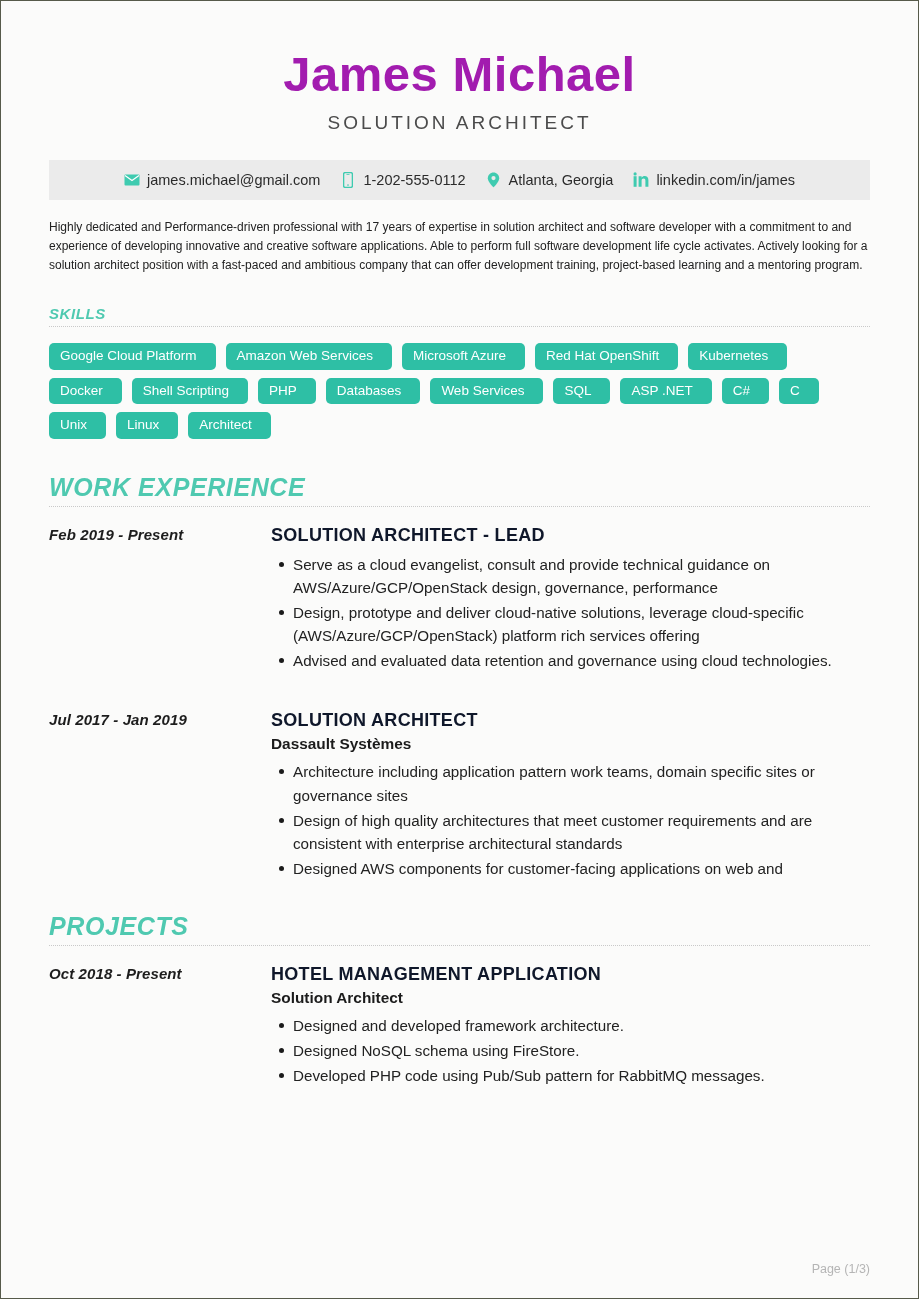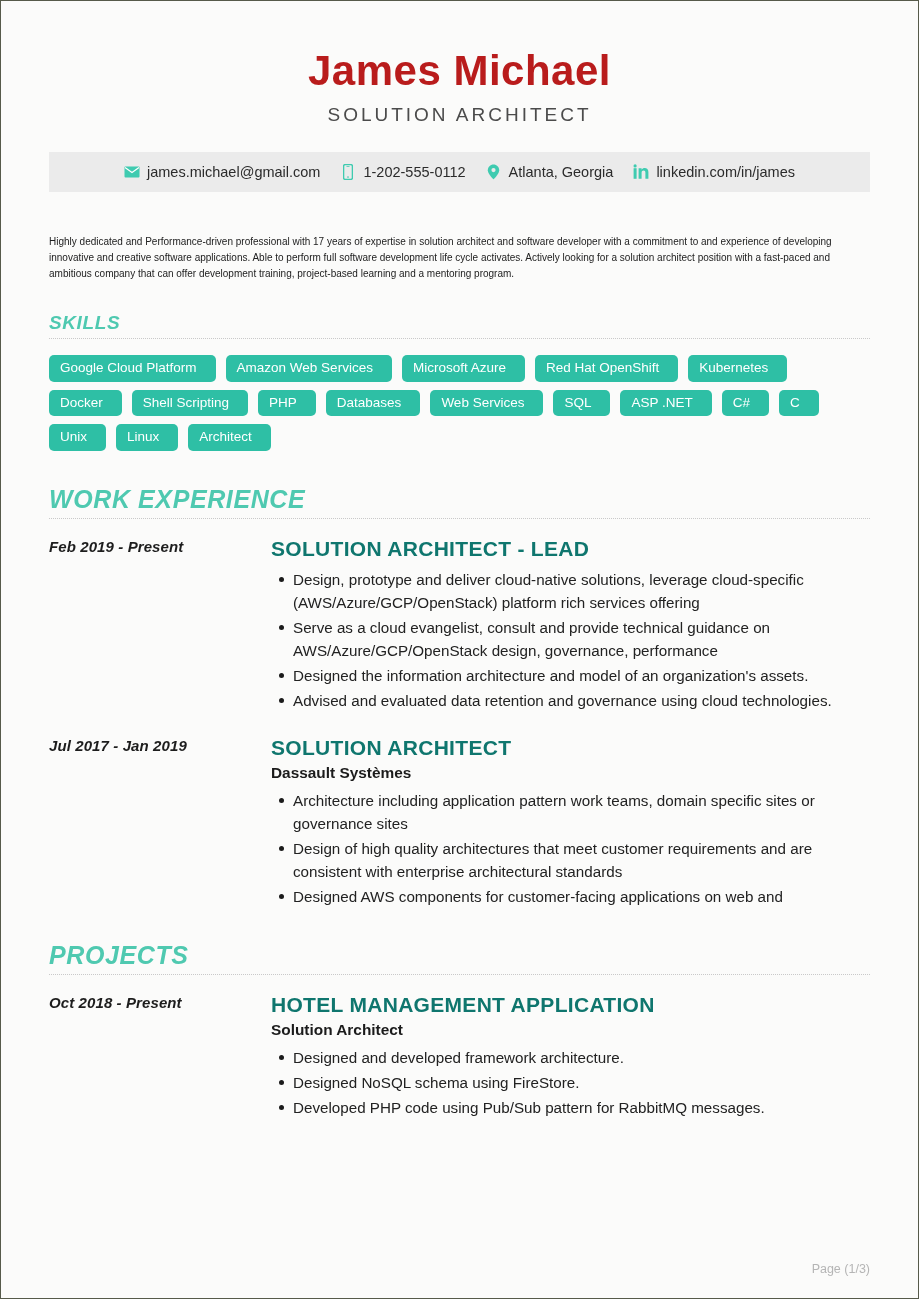--- a/index.html
+++ b/index.html
@@ -20,22 +20,22 @@
     border: 1px solid #565a4a;
     overflow: hidden;
   }
   .inner {
     padding: 40px 48px 0 48px;
   }
 
   
   .name {
     text-align: center;
-    color: #b91c1c;
-    font-size: 42px;
+    color: #a21caf;
+    font-size: 49px;
     font-weight: 700;
     letter-spacing: 0.5px;
     line-height: 1.12;
     margin: 6px 0 0 0;
   }
   .job-title {
     text-align: center;
     color: #4b4b4b;
     font-size: 19px;
     font-weight: 400;
@@ -65,34 +65,34 @@
     display: inline-flex;
     align-items: center;
     justify-content: center;
     width: 16px;
     height: 16px;
     flex: none;
   }
 
   
   .summary {
-    margin: 42px 0 0 0;
-    font-size: 10px;
+    margin: 18px 0 0 0;
+    font-size: 12px;
     line-height: 1.6;
     color: #222222;
     text-align: left;
   }
 
   
   .section {
     margin-top: 30px;
   }
   .section-title {
     color: #4fc9b0;
-    font-size: 19px;
+    font-size: 15px;
     font-style: italic;
     font-weight: 700;
     letter-spacing: 0.6px;
     margin: 0 0 2px 0;
   }
   .section-title.big { font-size: 25px; }
   .divider {
     border: 0;
     border-top: 1px dotted #c9c9c9;
     margin: 4px 0 0 0;
@@ -127,23 +127,23 @@
     flex: none;
     font-size: 15px;
     font-style: italic;
     font-weight: 700;
     color: #1d1d1d;
     padding-top: 1px;
     letter-spacing: 0.1px;
   }
   .entry-body { flex: 1; min-width: 0; }
   .entry-role {
-    font-size: 21px;
-    font-weight: 700;
-    color: #0f766e;
+    font-size: 18px;
+    font-weight: 700;
+    color: #0f172a;
     letter-spacing: 0.3px;
   }
   .entry-org {
     font-size: 15.4px;
     font-weight: 700;
     color: #1b1b1b;
     margin-top: 4px;
   }
   ul.bullets {
     margin: 7px 0 0 0;
@@ -261,29 +261,28 @@
 
     <div class="section" style="margin-top:34px;">
       <div class="section-title big">WORK EXPERIENCE</div>
       <hr class="divider">
 
       <div class="entry">
         <div class="entry-date">Feb 2019 - Present</div>
         <div class="entry-body">
           <div class="entry-role">SOLUTION ARCHITECT - LEAD</div>
           <ul class="bullets">
+            <li>Serve as a cloud evangelist, consult and provide technical guidance on AWS/Azure/GCP/OpenStack design, governance, performance</li>
             <li>Design, prototype and deliver cloud-native solutions, leverage cloud-specific (AWS/Azure/GCP/OpenStack) platform rich services offering</li>
-            <li>Serve as a cloud evangelist, consult and provide technical guidance on AWS/Azure/GCP/OpenStack design, governance, performance</li>
-            <li>Designed the information architecture and model of an organization's assets.</li>
             <li>Advised and evaluated data retention and governance using cloud technologies.</li>
           </ul>
         </div>
       </div>
 
-      <div class="entry" style="margin-top:22px;">
+      <div class="entry" style="margin-top:36px;">
         <div class="entry-date">Jul 2017 - Jan 2019</div>
         <div class="entry-body">
           <div class="entry-role">SOLUTION ARCHITECT</div>
           <div class="entry-org">Dassault Systèmes</div>
           <ul class="bullets">
             <li>Architecture including application pattern work teams, domain specific sites or governance sites</li>
             <li>Design of high quality architectures that meet customer requirements and are consistent with enterprise architectural standards</li>
             <li>Designed AWS components for customer-facing applications on web and</li>
           </ul>
         </div>

